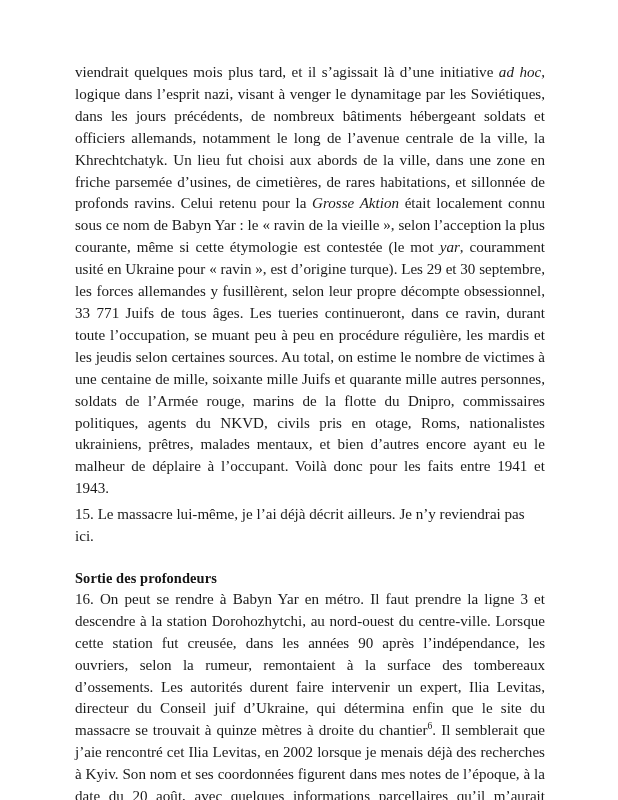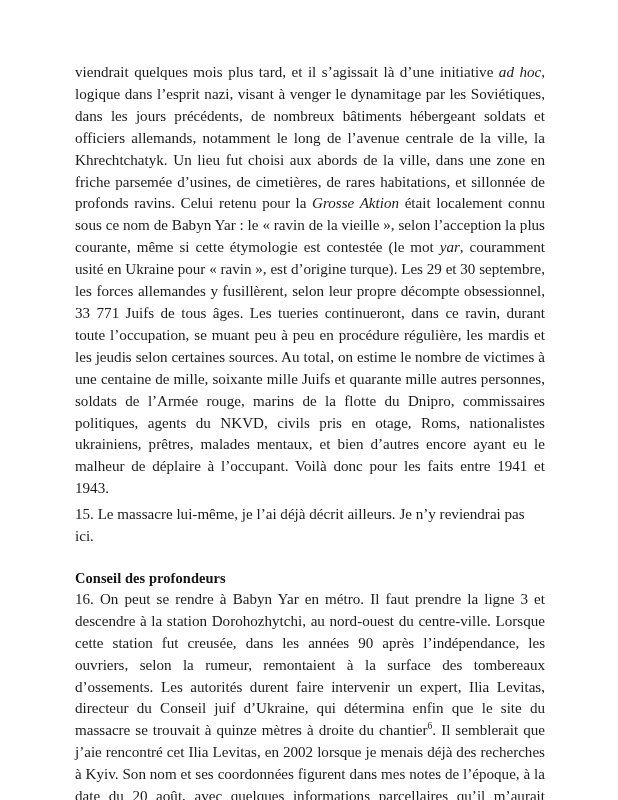--- a/index.html
+++ b/index.html
@@ -63,18 +63,18 @@
 </style>
 </head>
 <body>
 
 <div class="page">
   <div class="text-column">
     <div>
         <p class="body-par"><span>viendrait quelques mois plus tard, et il s’agissait là d’une initiative </span><span class="it">ad hoc</span><span>, logique dans l’esprit nazi, visant à venger le dynamitage par les Soviétiques, dans les jours précédents, de nombreux bâtiments hébergeant soldats et officiers allemands, notamment le long de l’avenue centrale de la ville, la Khrechtchatyk. Un lieu fut choisi aux abords de la ville, dans une zone en friche parsemée d’usines, de cimetières, de rares habitations, et sillonnée de profonds ravins. Celui retenu pour la </span><span class="it">Grosse Aktion</span><span> était localement connu sous ce nom de Babyn Yar : le « ravin de la vieille », selon l’acception la plus courante, même si cette étymologie est contestée (le mot </span><span class="it">yar</span><span>, couramment usité en Ukraine pour « ravin », est d’origine turque). Les 29 et 30 septembre, les forces allemandes y fusillèrent, selon leur propre décompte obsessionnel, 33 771 Juifs de tous âges. Les tueries continueront, dans ce ravin, durant toute l’occupation, se muant peu à peu en procédure régulière, les mardis et les jeudis selon certaines sources. Au total, on estime le nombre de victimes à une centaine de mille, soixante mille Juifs et quarante mille autres personnes, soldats de l’Armée rouge, marins de la flotte du Dnipro, commissaires politiques, agents du NKVD, civils pris en otage, Roms, nationalistes ukrainiens, prêtres, malades mentaux, et bien d’autres encore ayant eu le malheur de déplaire à l’occupant. Voilà donc pour les faits entre 1941 et 1943.</span></p>
         <p class="body-par no-justify"><span>15. Le massacre lui-même, je l’ai déjà décrit ailleurs. Je n’y reviendrai pas ici.</span></p>
       </div>
-    <h2 class="section-heading">Conseil des profondeurs</h2>
+    <h2 class="section-heading">Sortie des profondeurs</h2>
     <div>
         <p class="body-par"><span>16. On peut se rendre à Babyn Yar en métro. Il faut prendre la ligne 3 et descendre à la station Dorohozhytchi, au nord-ouest du centre-ville. Lorsque cette station fut creusée, dans les années 90 après l’indépendance, les ouvriers, selon la rumeur, remontaient à la surface des tombereaux d’ossements. Les autorités durent faire intervenir un expert, Ilia Levitas, directeur du Conseil juif d’Ukraine, qui détermina enfin que le site du massacre se trouvait à quinze mètres à droite du chantier</span><sup class="footnote-ref">6</sup><span>. Il semblerait que j’aie rencontré cet Ilia Levitas, en 2002 lorsque je menais déjà des recherches à Kyiv. Son nom et ses coordonnées figurent dans mes notes de l’époque, à la date du 20 août, avec quelques informations parcellaires qu’il m’aurait fournies, notamment sur la participation de collaborateurs ukrainiens au massacre. Malheureusement, je ne me souviens pas de lui, et il est mort, maintenant.</span></p>
       </div>
   </div>
 </div>
 
 </body></html>

